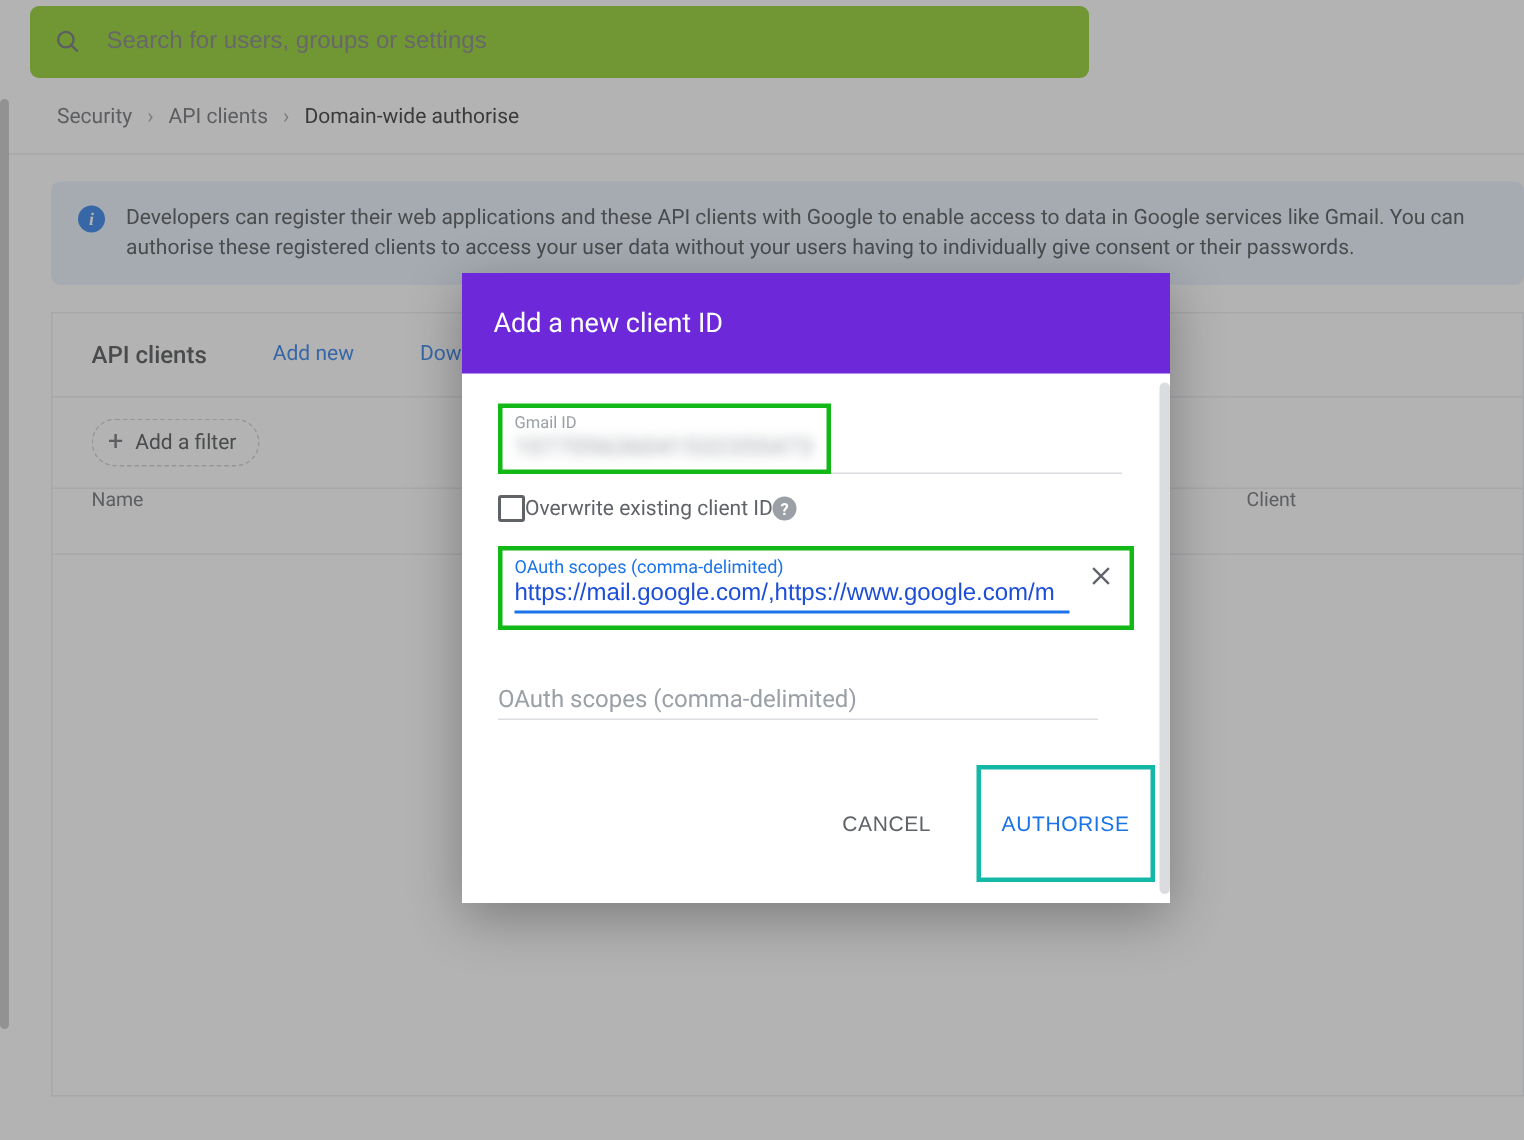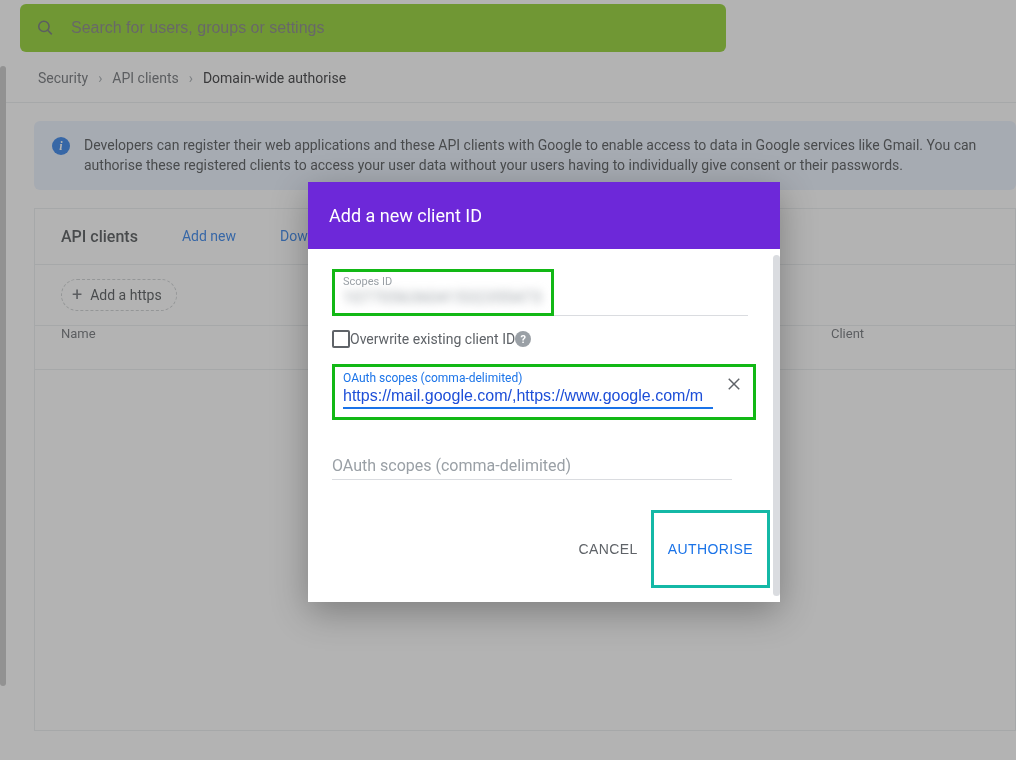--- a/index.html
+++ b/index.html
@@ -173,21 +173,21 @@
   .scope-empty {
     margin-top: 36px;
     width: 400px;
     font-size: 16px; color: #9aa0a6;
     border-bottom: 1px solid #dadce0;
     padding-bottom: 4px;
   }
 
   .actions {
     position: absolute; bottom: 14px; right: 10px;
-    display: flex; align-items: center; gap: 3px;
+    display: flex; align-items: center; gap: 20px;
   }
   .btn-flat {
     background: transparent; border: none;
     font-size: 14px; font-weight: 500; letter-spacing: 0.4px;
     padding: 10px 10px; cursor: pointer;
   }
   .btn-cancel { color: #5f6368; }
   .btn-auth-wrap {
     border: 3px solid #14b8a6; padding: 18px 4px;
   }
@@ -228,42 +228,42 @@
 
     <div class="panel">
       <div class="panel-head">
         <span class="panel-title">API clients</span>
         <span class="panel-link">Add new</span>
         <span class="panel-link">Download client info</span>
       </div>
       <div class="filter-row">
         <span class="filter-chip">
           <span class="plus">+</span>
-          <span>Add a https</span>
+          <span>Add a filter</span>
         </span>
       </div>
       <div class="th-row">
         <span class="th-name">Name</span>
         <span class="th-scopes">Client</span>
       </div>
       <div class="grid-body"></div>
     </div>
   </div>
   <div class="y-thumb"></div>
 </div>
 
 <div class="backdrop"></div>
 
 <div class="modal">
   <div class="modal-body">
     <div class="modal-header">Add a new client ID</div>
 
     <div class="modal-inner">
       <div class="field-box">
-        <div class="field-label">Scopes ID</div>
+        <div class="field-label">Gmail ID</div>
         <div class="blurred">107705636041532355473</div>
       </div>
       <div class="underline"></div>
 
       <div class="check-row">
         <span class="chk"></span>
         <span>Overwrite existing client ID</span>
         <span class="help">?</span>
       </div>
 

